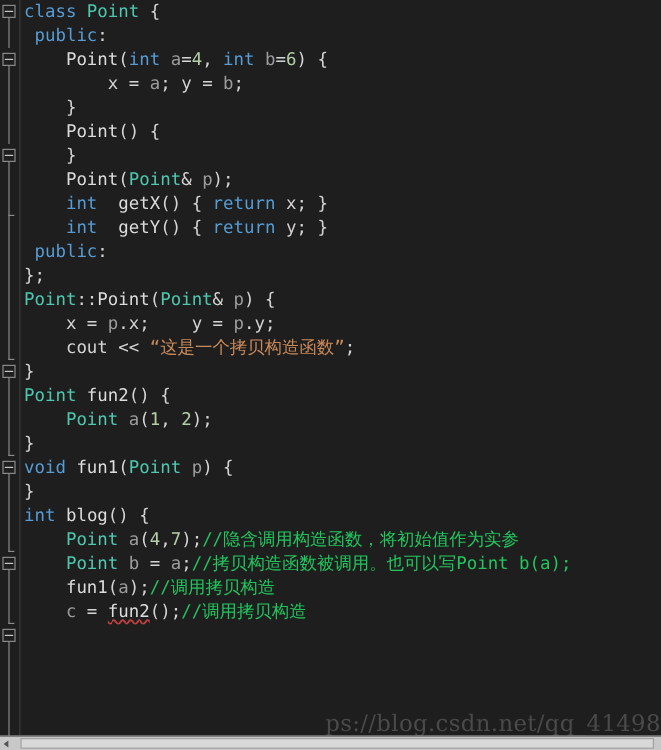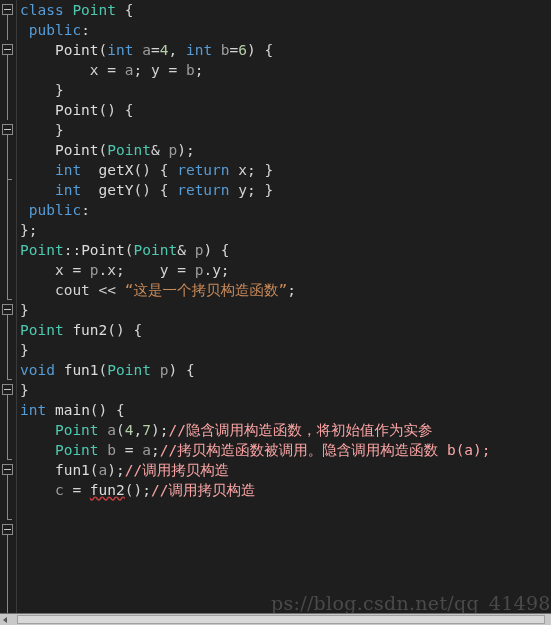--- a/index.html
+++ b/index.html
@@ -85,21 +85,21 @@
     padding-left: 3px;
   }
 
   
   .kw   { color: #569cd6; }   
   .typ  { color: #4ec9b0; }   
   .fn   { color: #dcdcdc; }   
   .var  { color: #9d9d9d; }   
   .num  { color: #b5cea8; }   
   .str  { color: #c98a5a; }   
-  .cmt  { color: #fca5a5; }   
+  .cmt  { color: #22c55e; }   
   .pun  { color: #d4d4d4; }   
   .err  { text-decoration: underline wavy #c04040; text-decoration-skip-ink: none; }
 
   
   .watermark {
     position: absolute;
     left: 271px;
     top: 592px;
     font-family: "DejaVu Serif", "Liberation Serif", serif;
     font-size: 19px;
@@ -209,26 +209,27 @@
       <div class="line"><span class="pun">    </span><span class="fn">Point</span><span class="pun">(</span><span class="typ">Point</span><span class="pun">&amp; </span><span class="var">p</span><span class="pun">);</span></div>
       <div class="line"><span class="pun">    </span><span class="kw">int</span><span class="pun">  </span><span class="fn">getX</span><span class="pun">() { </span><span class="kw">return</span><span class="pun"> </span><span class="pun">x</span><span class="pun">; }</span></div>
       <div class="line"><span class="pun">    </span><span class="kw">int</span><span class="pun">  </span><span class="fn">getY</span><span class="pun">() { </span><span class="kw">return</span><span class="pun"> </span><span class="pun">y</span><span class="pun">; }</span></div>
       <div class="line"><span class="pun"> </span><span class="kw">public</span><span class="pun">:</span></div>
       <div class="line"><span class="pun">};</span></div>
       <div class="line"><span class="typ">Point</span><span class="pun">::</span><span class="fn">Point</span><span class="pun">(</span><span class="typ">Point</span><span class="pun">&amp; </span><span class="var">p</span><span class="pun">) {</span></div>
       <div class="line"><span class="pun">    </span><span class="pun">x</span><span class="pun"> = </span><span class="var">p</span><span class="pun">.</span><span class="pun">x</span><span class="pun">;    </span><span class="pun">y</span><span class="pun"> = </span><span class="var">p</span><span class="pun">.</span><span class="pun">y</span><span class="pun">;</span></div>
       <div class="line"><span class="pun">    </span><span class="pun">cout</span><span class="pun"> &lt;&lt; </span><span class="str">“这是一个拷贝构造函数”</span><span class="pun">;</span></div>
       <div class="line"><span class="pun">}</span></div>
       <div class="line"><span class="typ">Point</span><span class="pun"> </span><span class="fn">fun2</span><span class="pun">() {</span></div>
+      <div class="line"><span class="pun">    </span><span class="typ">Point</span><span class="pun"> </span><span class="var">a</span><span class="pun">(</span><span class="num">1</span><span class="pun">, </span><span class="num">2</span><span class="pun">);</span></div>
       <div class="line"><span class="pun">}</span></div>
       <div class="line"><span class="kw">void</span><span class="pun"> </span><span class="fn">fun1</span><span class="pun">(</span><span class="typ">Point</span><span class="pun"> </span><span class="var">p</span><span class="pun">) {</span></div>
       <div class="line"><span class="pun">}</span></div>
-      <div class="line"><span class="kw">int</span><span class="pun"> </span><span class="fn">main</span><span class="pun">() {</span></div>
+      <div class="line"><span class="kw">int</span><span class="pun"> </span><span class="fn">blog</span><span class="pun">() {</span></div>
       <div class="line"><span class="pun">    </span><span class="typ">Point</span><span class="pun"> </span><span class="var">a</span><span class="pun">(</span><span class="num">4</span><span class="pun">,</span><span class="num">7</span><span class="pun">);</span><span class="cmt">//隐含调用构造函数，将初始值作为实参</span></div>
-      <div class="line"><span class="pun">    </span><span class="typ">Point</span><span class="pun"> </span><span class="var">b</span><span class="pun"> = </span><span class="var">a</span><span class="pun">;</span><span class="cmt">//拷贝构造函数被调用。隐含调用构造函数 b(a);</span></div>
+      <div class="line"><span class="pun">    </span><span class="typ">Point</span><span class="pun"> </span><span class="var">b</span><span class="pun"> = </span><span class="var">a</span><span class="pun">;</span><span class="cmt">//拷贝构造函数被调用。也可以写Point b(a);</span></div>
       <div class="line"><span class="pun">    </span><span class="fn">fun1</span><span class="pun">(</span><span class="var">a</span><span class="pun">);</span><span class="cmt">//调用拷贝构造</span></div>
       <div class="line"><span class="pun">    </span><span class="var">c</span><span class="pun"> = </span><span class="fn err">fun2</span><span class="pun">();</span><span class="cmt">//调用拷贝构造</span></div>
     </div>
 
   <div class="watermark">ps://blog.csdn.net/qq_41498261</div>
 
   <div class="hscroll">
     <div class="hscroll-arrow"></div>
     <div class="hscroll-thumb"></div>
   </div>

